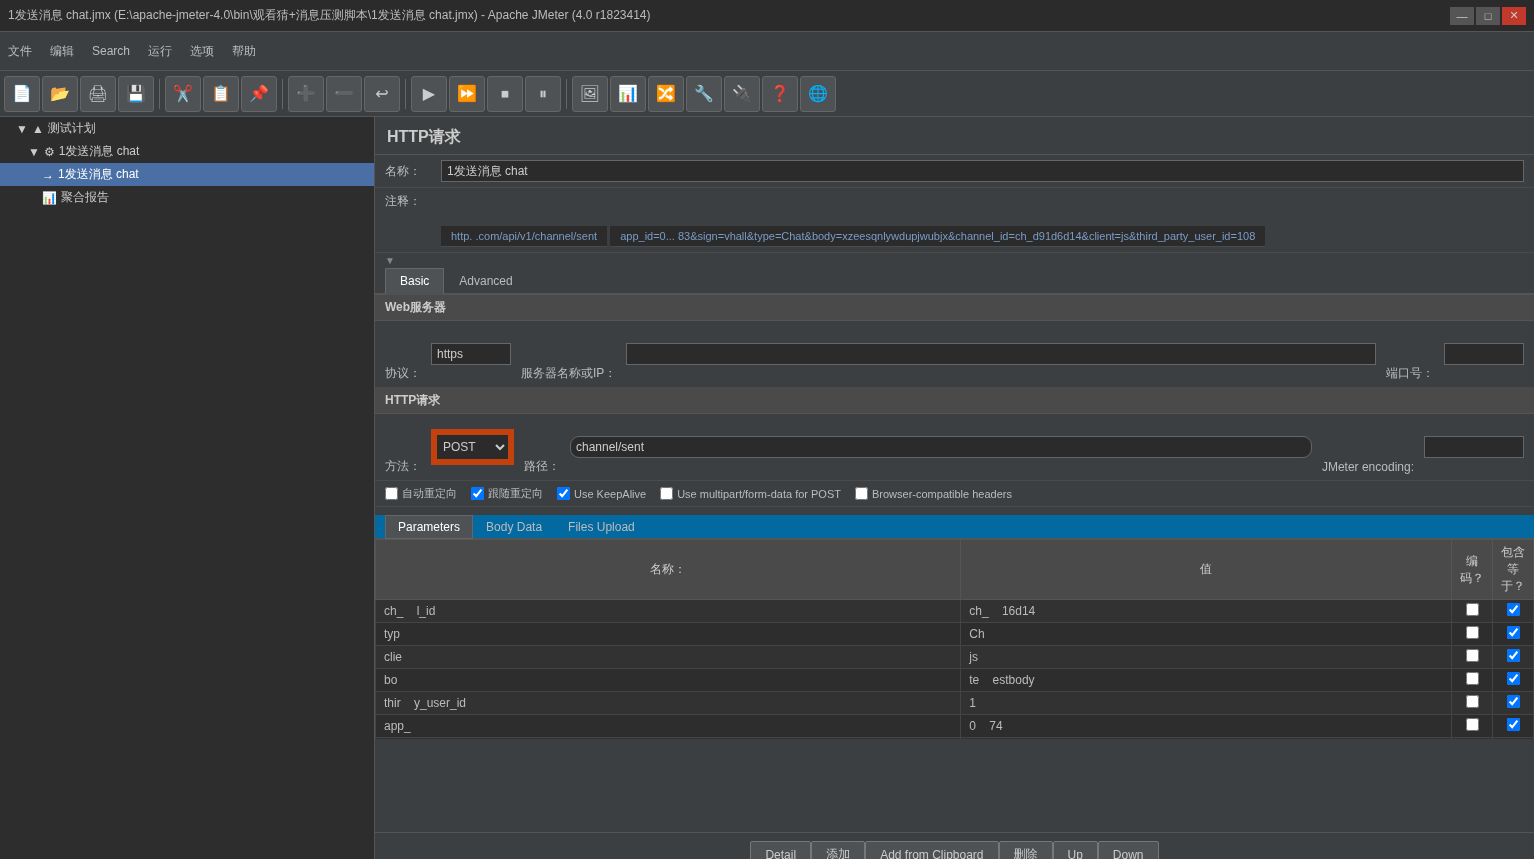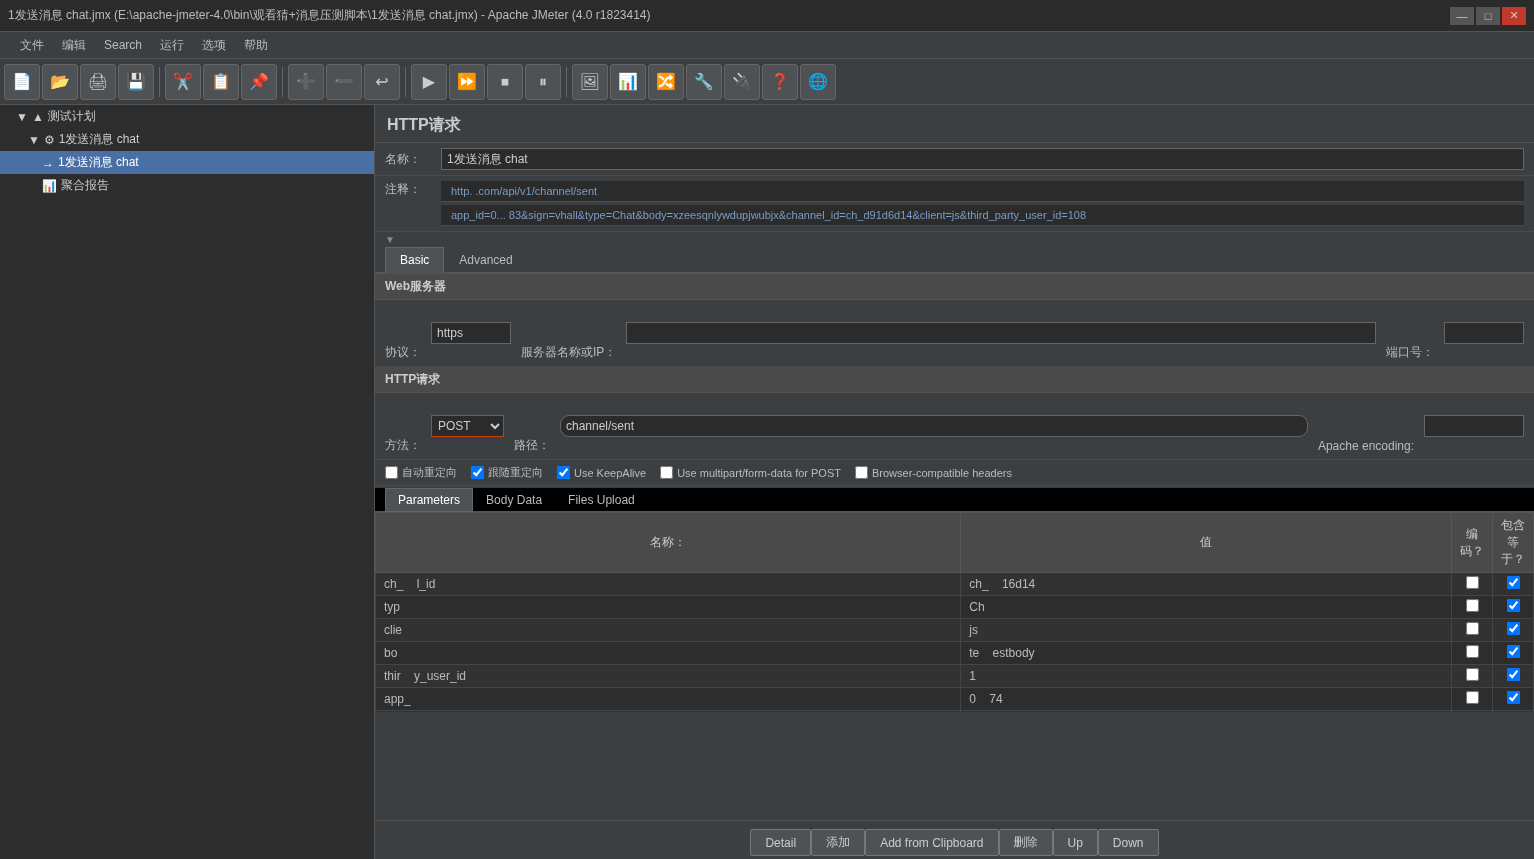--- a/index.html
+++ b/index.html
@@ -21,24 +21,24 @@
     .title-btn {
       width: 24px; height: 18px;
       background: #555; border: none; color: #ccc; cursor: pointer;
       font-size: 11px; display: flex; align-items: center; justify-content: center;
     }
     .title-btn.close { background: #c0392b; }
 
     
     .menu-bar {
       background: #3c3f41;
-      height: 27px;
-      display: flex;
-      align-items: center;
-      padding: 0 12px;
+      height: 39px;
+      display: flex;
+      align-items: center;
+      padding: 0 0;
       border-bottom: 1px solid #555;
       gap: 2px;
     }
     .menu-item {
       padding: 2px 8px;
       cursor: pointer;
       color: #bbb;
       font-size: 12px;
       border-radius: 2px;
     }
@@ -191,49 +191,49 @@
       display: flex;
       align-items: center;
       padding: 5px 10px;
       gap: 10px;
       border-bottom: 1px solid #4a4a4a;
       flex-wrap: wrap;
     }
     .inline-label { color: #bbb; font-size: 12px; white-space: nowrap; margin-top: 39px; }
     .select-input {
       background: #2b2b2b;
-      border: 1px solid #c2410c;
+      border: 6px solid #c2410c;
       color: #ccc;
       padding: 1px 2px;
       font-size: 12px;
-      height: 22px;
+      height: 36px;
     }
 
     
     .checkboxes-row {
       display: flex;
       align-items: center;
       padding: 5px 10px;
       gap: 14px;
       border-bottom: 1px solid #4a4a4a;
       flex-wrap: wrap;
     }
     .checkbox-label {
       display: flex; align-items: center; gap: 4px;
       color: #bbb; font-size: 11px; cursor: pointer;
     }
     .checkbox-label input { width: 13px; height: 13px; }
 
     
     .sub-tabs-bar {
       display: flex;
-      background: #000000;
+      background: #0369a1;
       border-bottom: 1px solid #555;
       padding: 0 10px;
-      margin-top: 2px;
+      margin-top: 8px;
     }
     .sub-tab {
       padding: 4px 12px;
       cursor: pointer;
       color: #bbb;
       font-size: 12px;
       border: 1px solid transparent;
       margin-bottom: -1px;
     }
     .sub-tab.active {
@@ -385,21 +385,21 @@
 
     <div class="section-title">HTTP请求</div>
 
     <div class="form-row">
       <span class="form-label">名称：</span>
       <input class="form-input form-input-wide" type="text" value="1发送消息 chat" style="">
     </div>
 
     <div class="form-row" style="align-items: flex-start;">
       <span class="form-label">注释：</span>
-      <div style="flex:1; display:flex; flex-direction:column; gap:3px;">
+      <div style="flex:1; display:flex; flex-direction:row; gap:3px;margin-top:33px;">
         <div class="url-row">http.          .com/api/v1/channel/sent</div>
         <div class="url-row">app_id=0...          83&amp;sign=vhall&amp;type=Chat&amp;body=xzeesqnlywdupjwubjx&amp;channel_id=ch_d91d6d14&amp;client=js&amp;third_party_user_id=108</div>
       </div>
     </div>
 
     <div class="collapse-arrow">▼</div>
 
     <div class="tabs-bar">
       <div class="tab active">Basic</div>
       <div class="tab">Advanced</div>
@@ -419,21 +419,21 @@
     <div class="inline-form">
       <span class="inline-label">方法：</span>
       <select class="select-input">
         <option>POST</option>
         <option>GET</option>
         <option>PUT</option>
         <option>DELETE</option>
       </select>
       <span class="inline-label">路径：</span>
       <input class="form-input" type="text" style="flex: 1 1 0%; border-radius: 9px;" value="channel/sent">
-      <span class="inline-label">Apache encoding:</span>
+      <span class="inline-label">JMeter encoding:</span>
       <input class="form-input" type="text" style="width: 100px;" value="">
     </div>
 
     <div class="checkboxes-row">
       <label class="checkbox-label">
         <input type="checkbox" style=""> 自动重定向
       </label>
       <label class="checkbox-label">
         <input type="checkbox" checked="" style=""> 跟随重定向
       </label>

